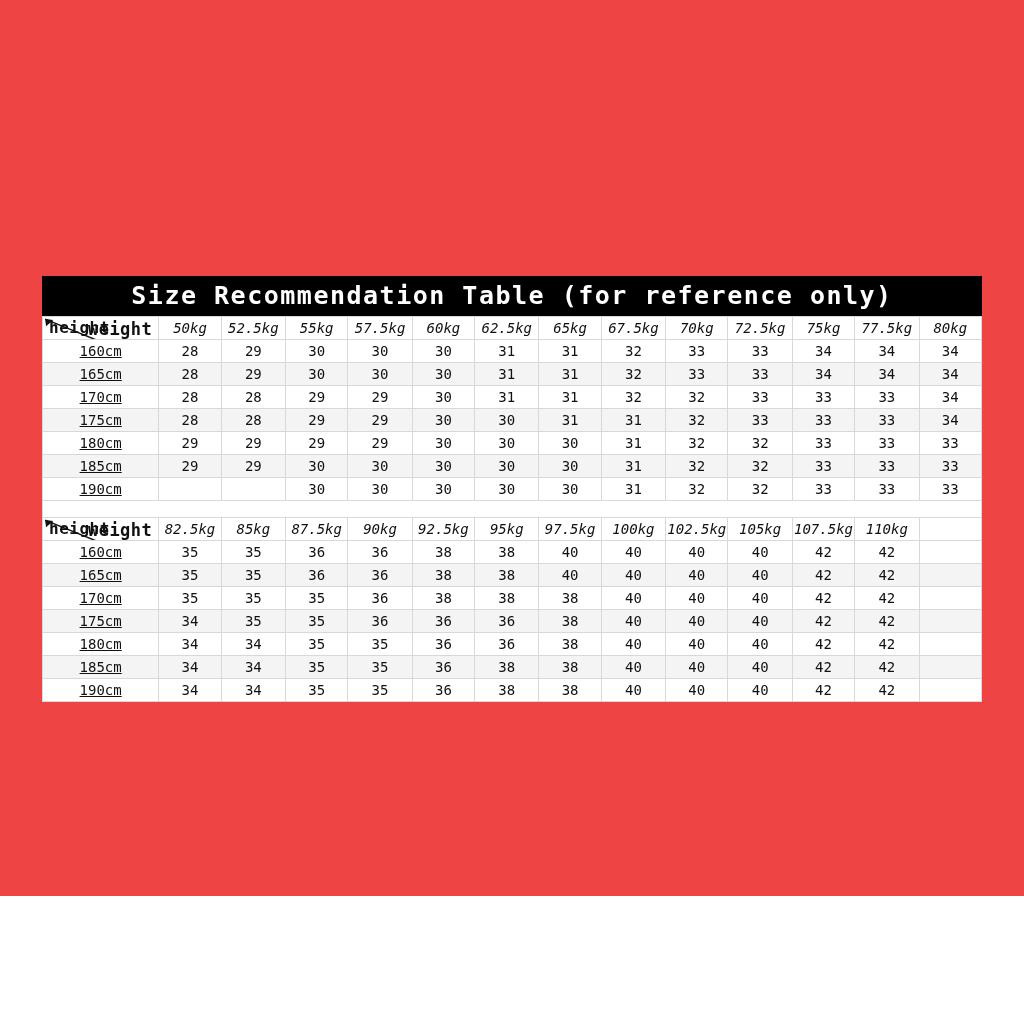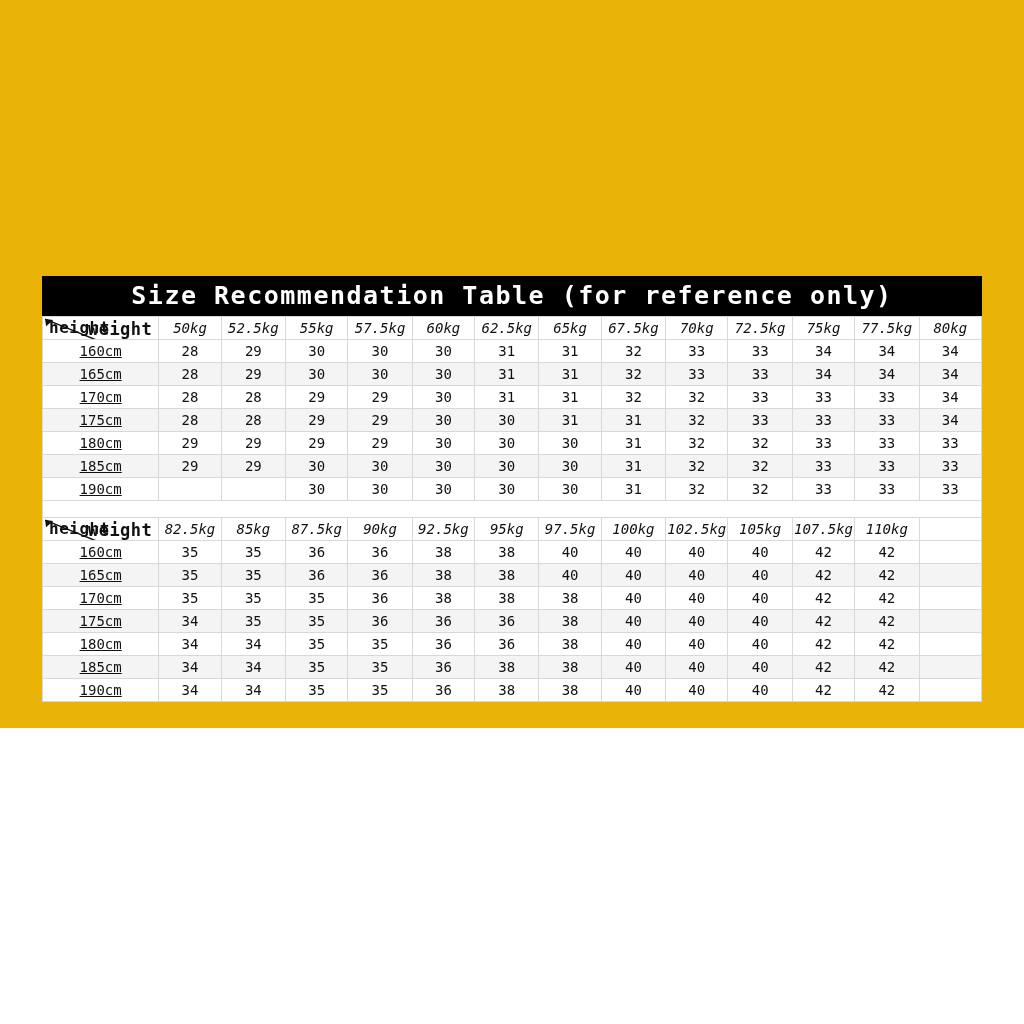--- a/index.html
+++ b/index.html
@@ -6,22 +6,22 @@
     margin: 0;
     padding: 0;
     width: 1024px;
     height: 1024px;
     background: #ffffff;
     font-family: "Liberation Serif", serif;
   }
   #page {
     position: relative;
     width: 1024px;
-    height: 728px;
-    background: #eab308;
+    height: 896px;
+    background: #ef4444;
     overflow: hidden;
   }
   #table-wrap {
     position: absolute;
     left: 42px;
     top: 276px;
     width: 940px;
     background: #ffffff;
   }
   .title-bar {

